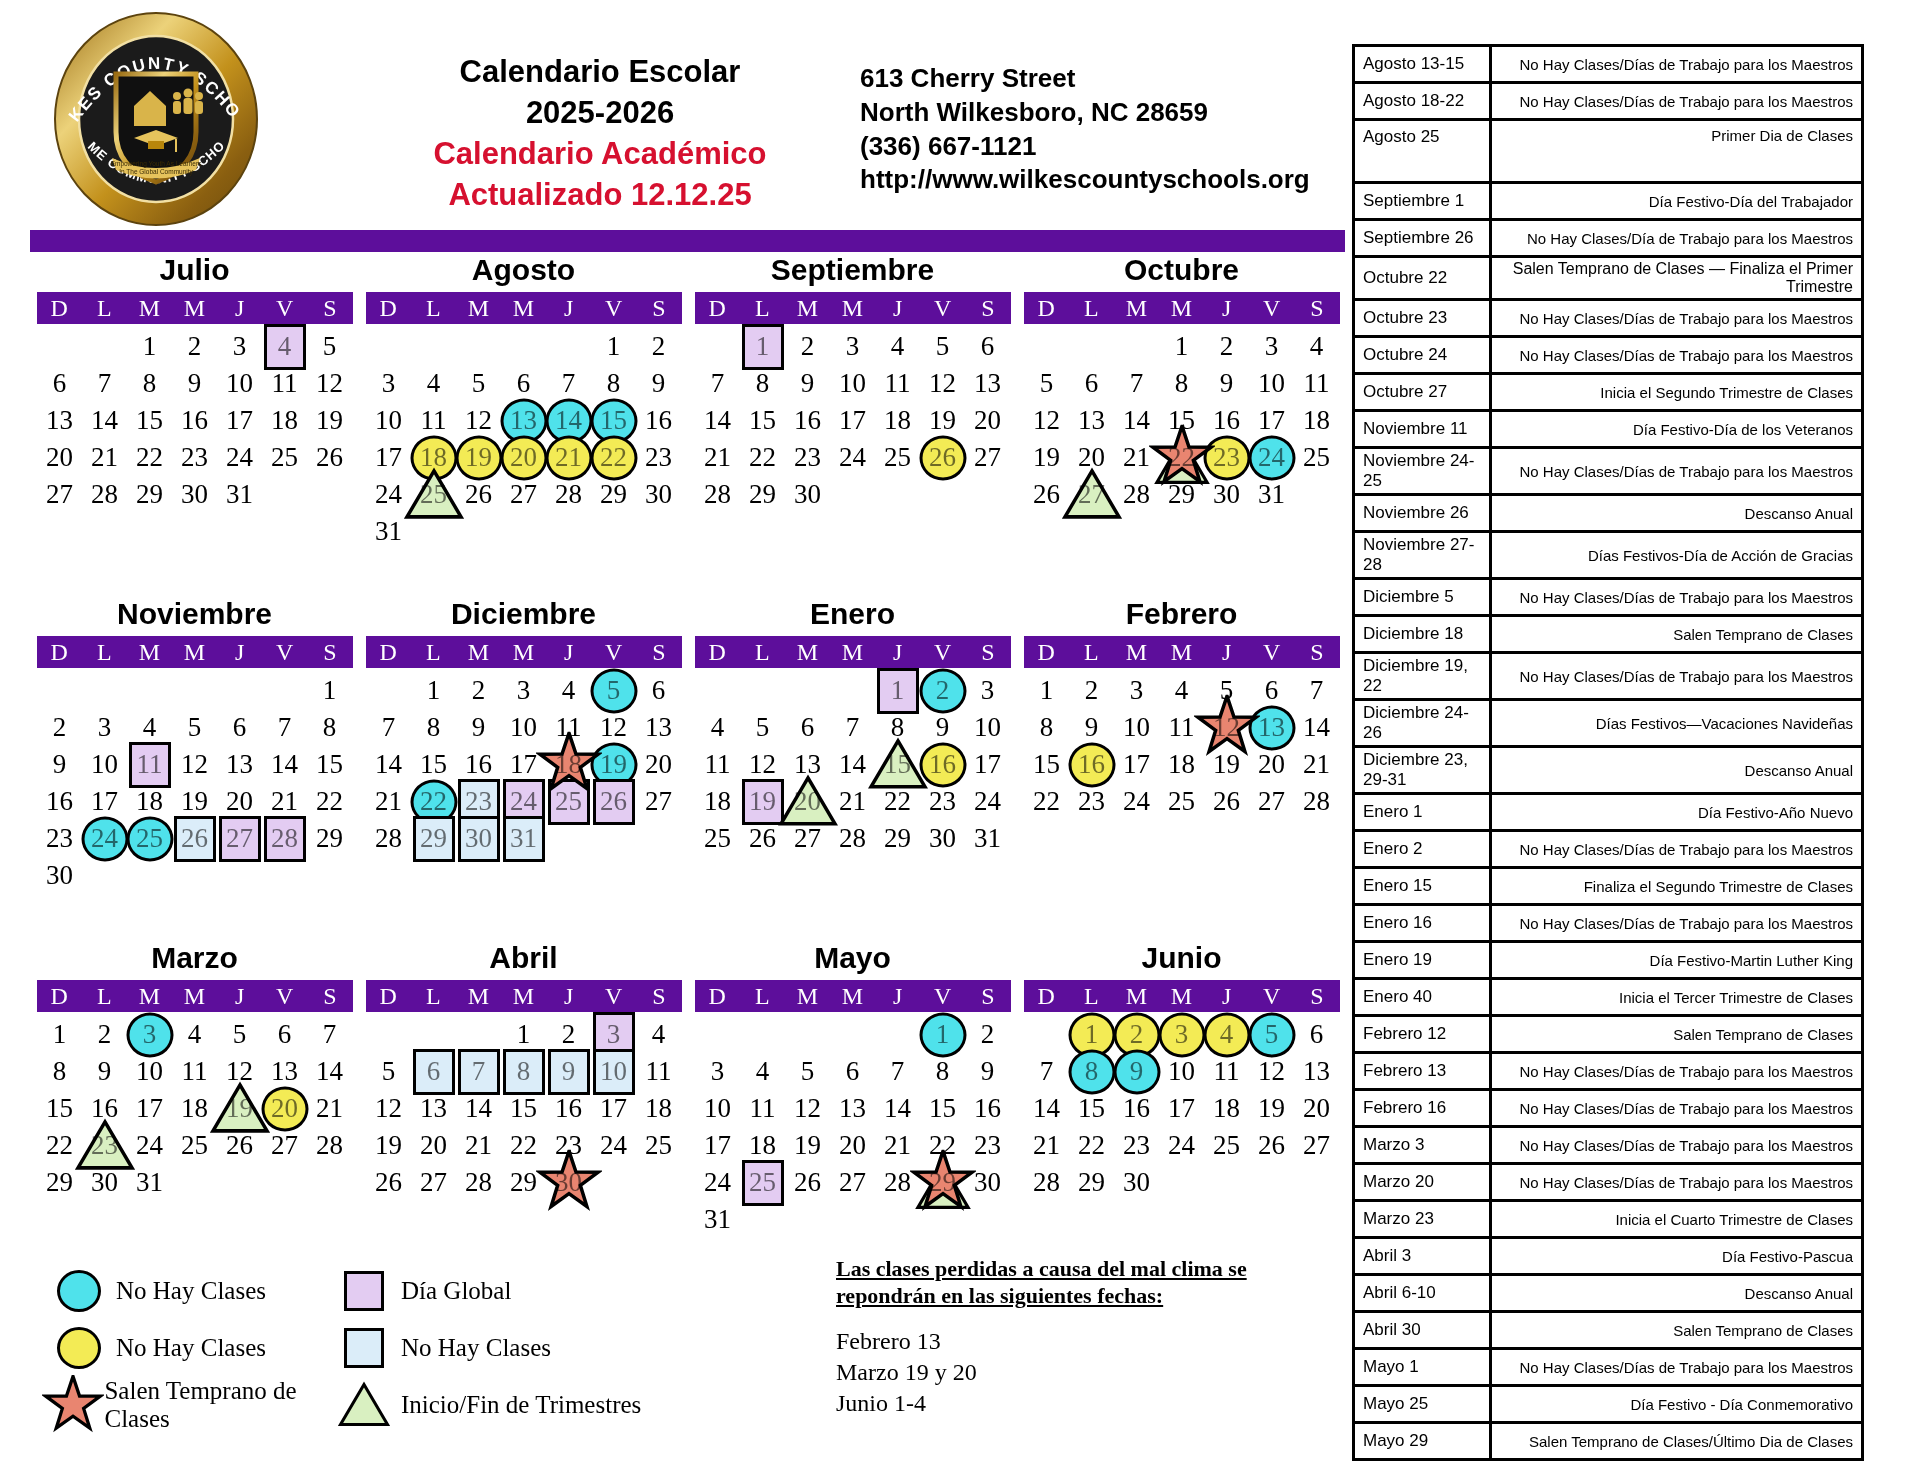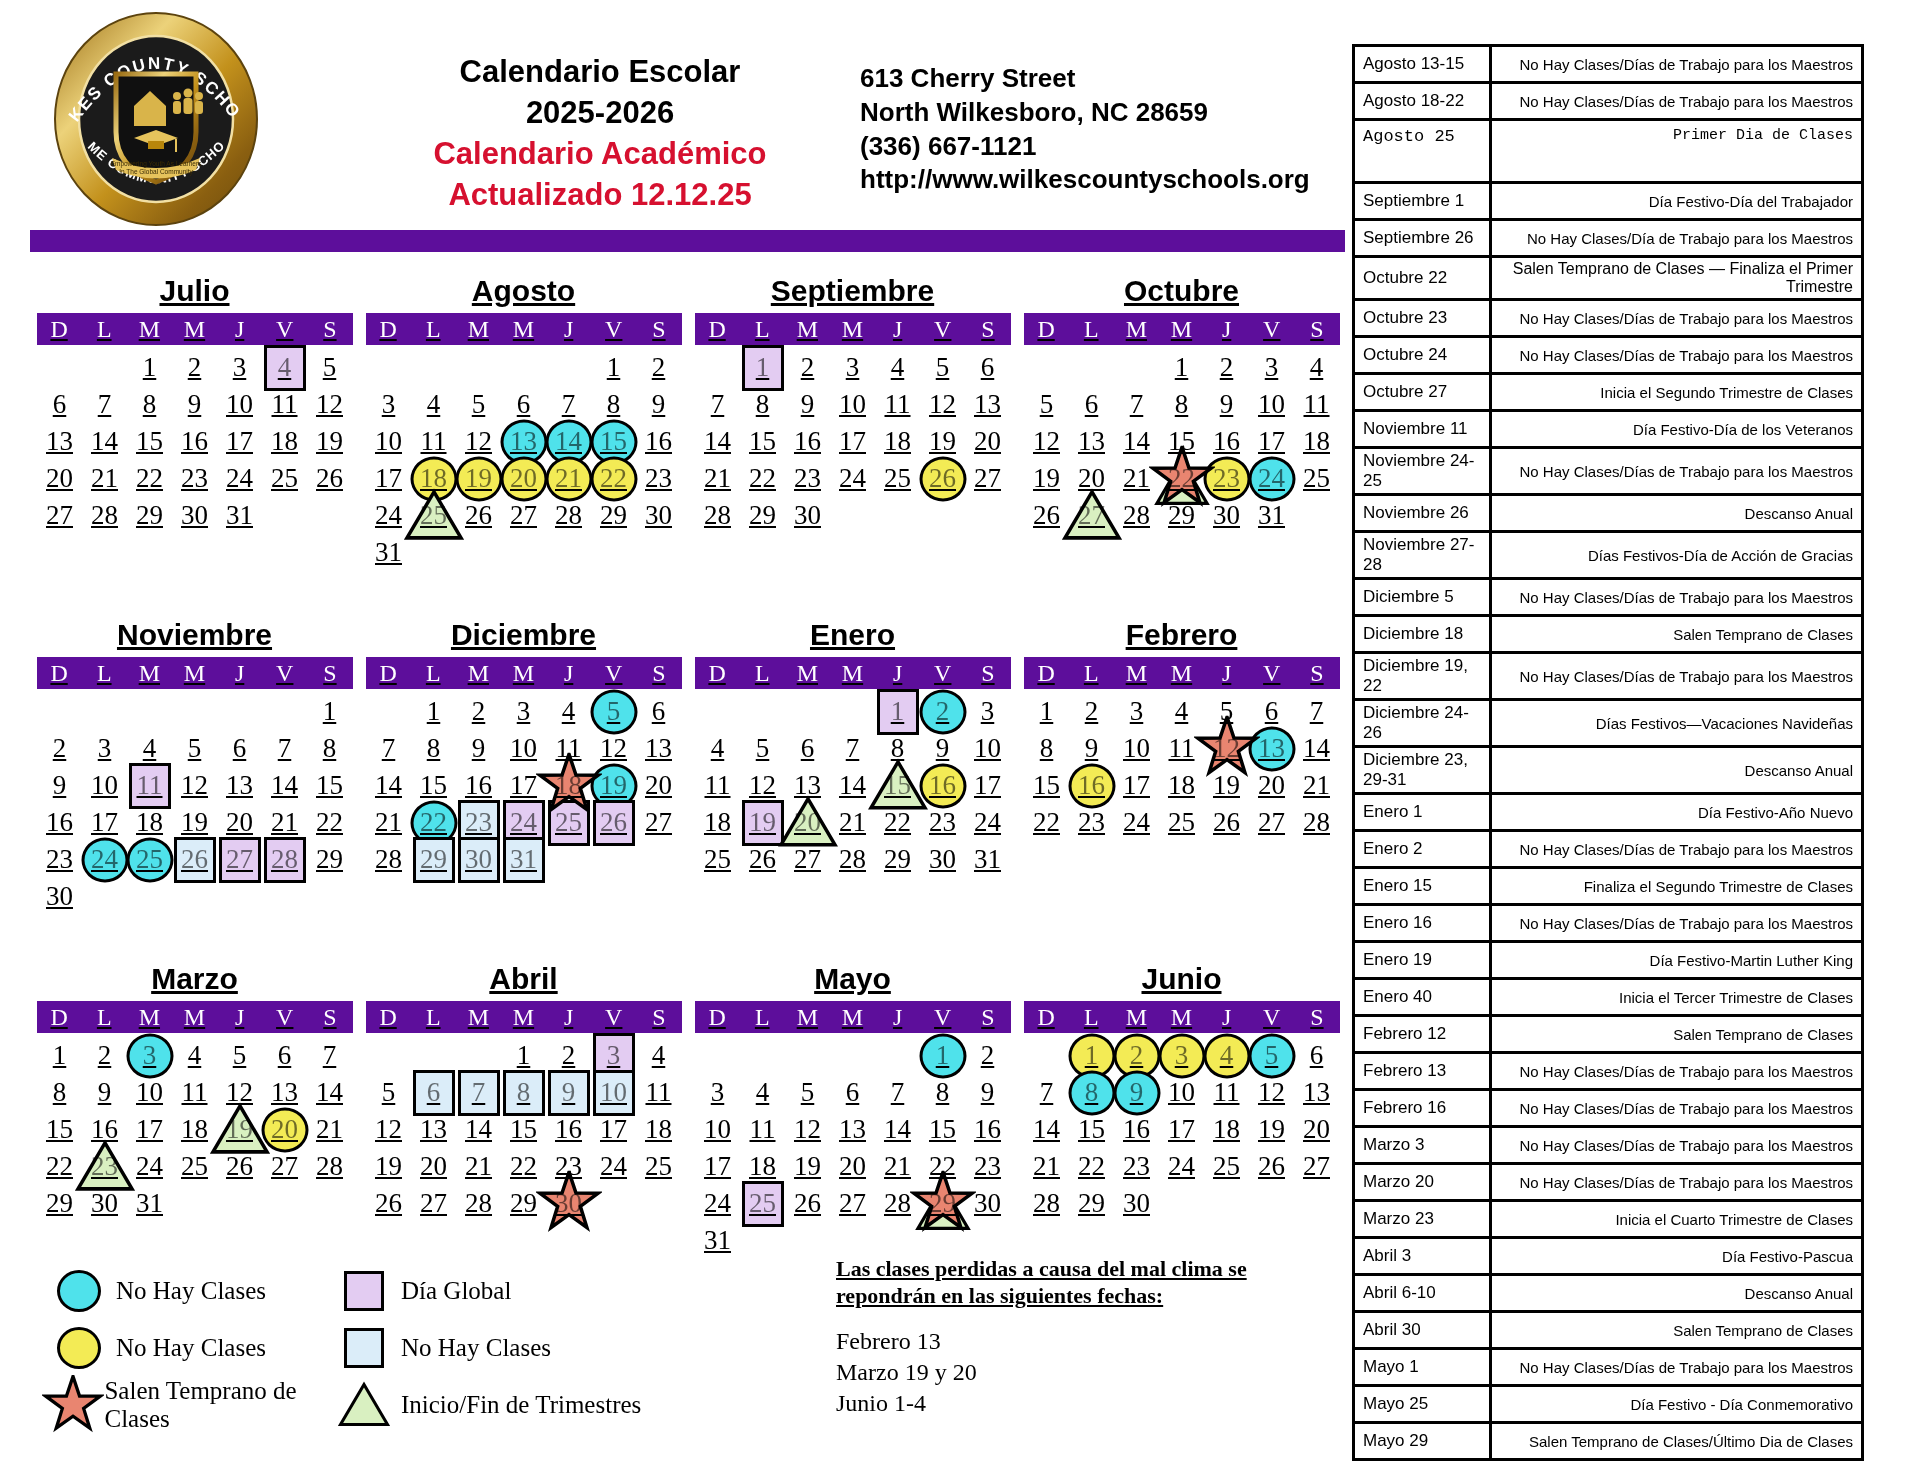--- a/index.html
+++ b/index.html
@@ -9,22 +9,22 @@
   
   .logo{position:absolute;left:50px;top:8px;width:212px;height:222px;}
   .title-block{position:absolute;left:430px;top:52px;width:340px;text-align:center;
                font-weight:bold;font-size:31px;line-height:1.32;}
   .title-red{color:#d6102f;}
   .address-block{position:absolute;left:860px;top:62px;font-weight:bold;font-size:26px;line-height:1.3;}
 
   .top-bar{position:absolute;left:30px;top:230px;width:1315px;height:22px;}
 
   
-  #months{position:absolute;left:30px;top:269px;width:1316px;display:grid;
-          grid-template-columns:repeat(4,329px);grid-auto-rows:344px;text-decoration:underline;}
+  #months{position:absolute;left:30px;top:248px;width:1316px;display:grid;
+          grid-template-columns:repeat(4,329px);grid-auto-rows:344px;}
   .month{position:relative;}
   .month-title{height:44px;text-align:center;font-weight:bold;font-size:30px;line-height:44px;
                font-family:"Liberation Sans",sans-serif;}
   .week-bar{width:316px;height:32px;margin:0 auto;display:grid;grid-template-columns:repeat(7,1fr);
             align-items:center;justify-items:center;}
   .wd{color:#fff;font-family:"Liberation Serif",serif;font-size:24px;}
   .days{width:315px;margin:4px auto 0;display:grid;grid-template-columns:repeat(7,45px);grid-auto-rows:37px;}
   .day{position:relative;display:flex;align-items:center;justify-content:center;}
   .num{position:relative;z-index:3;font-family:"Liberation Serif",serif;font-size:27px;}
   .day.marked .num{color:rgba(0,0,0,0.55);}
@@ -51,21 +51,21 @@
             text-decoration:underline;}
   .wn-dates{margin-top:16px;font-family:"Liberation Serif",serif;font-size:24px;line-height:31px;}
 
   
   .events{position:absolute;left:1352px;top:44px;width:512px;}
   .events table{border-collapse:collapse;width:100%;}
   .events td{border:3px solid #000;padding:2px 8px;height:30px;}
   td.ev-date{width:27%;font-size:17px;text-align:left;vertical-align:middle;}
   td.ev-desc{font-size:15px;text-align:right;vertical-align:middle;}
   td.ev-desc.small{font-size:16px;}
-  .events tr:nth-child(3) td{height:52px;vertical-align:top;padding-top:6px;font-family:Liberation Mono, monospace;}
+  .events tr:nth-child(3) td{height:52px;vertical-align:top;padding-top:6px;}
 </style>
 </head>
 <body>
 
 <div class="page">
 
   <div class="logo">
     <svg width="212" height="222" viewBox="0 0 212 222">
       <defs>
         <linearGradient id="gold" x1="0" y1="0" x2="1" y2="1">

